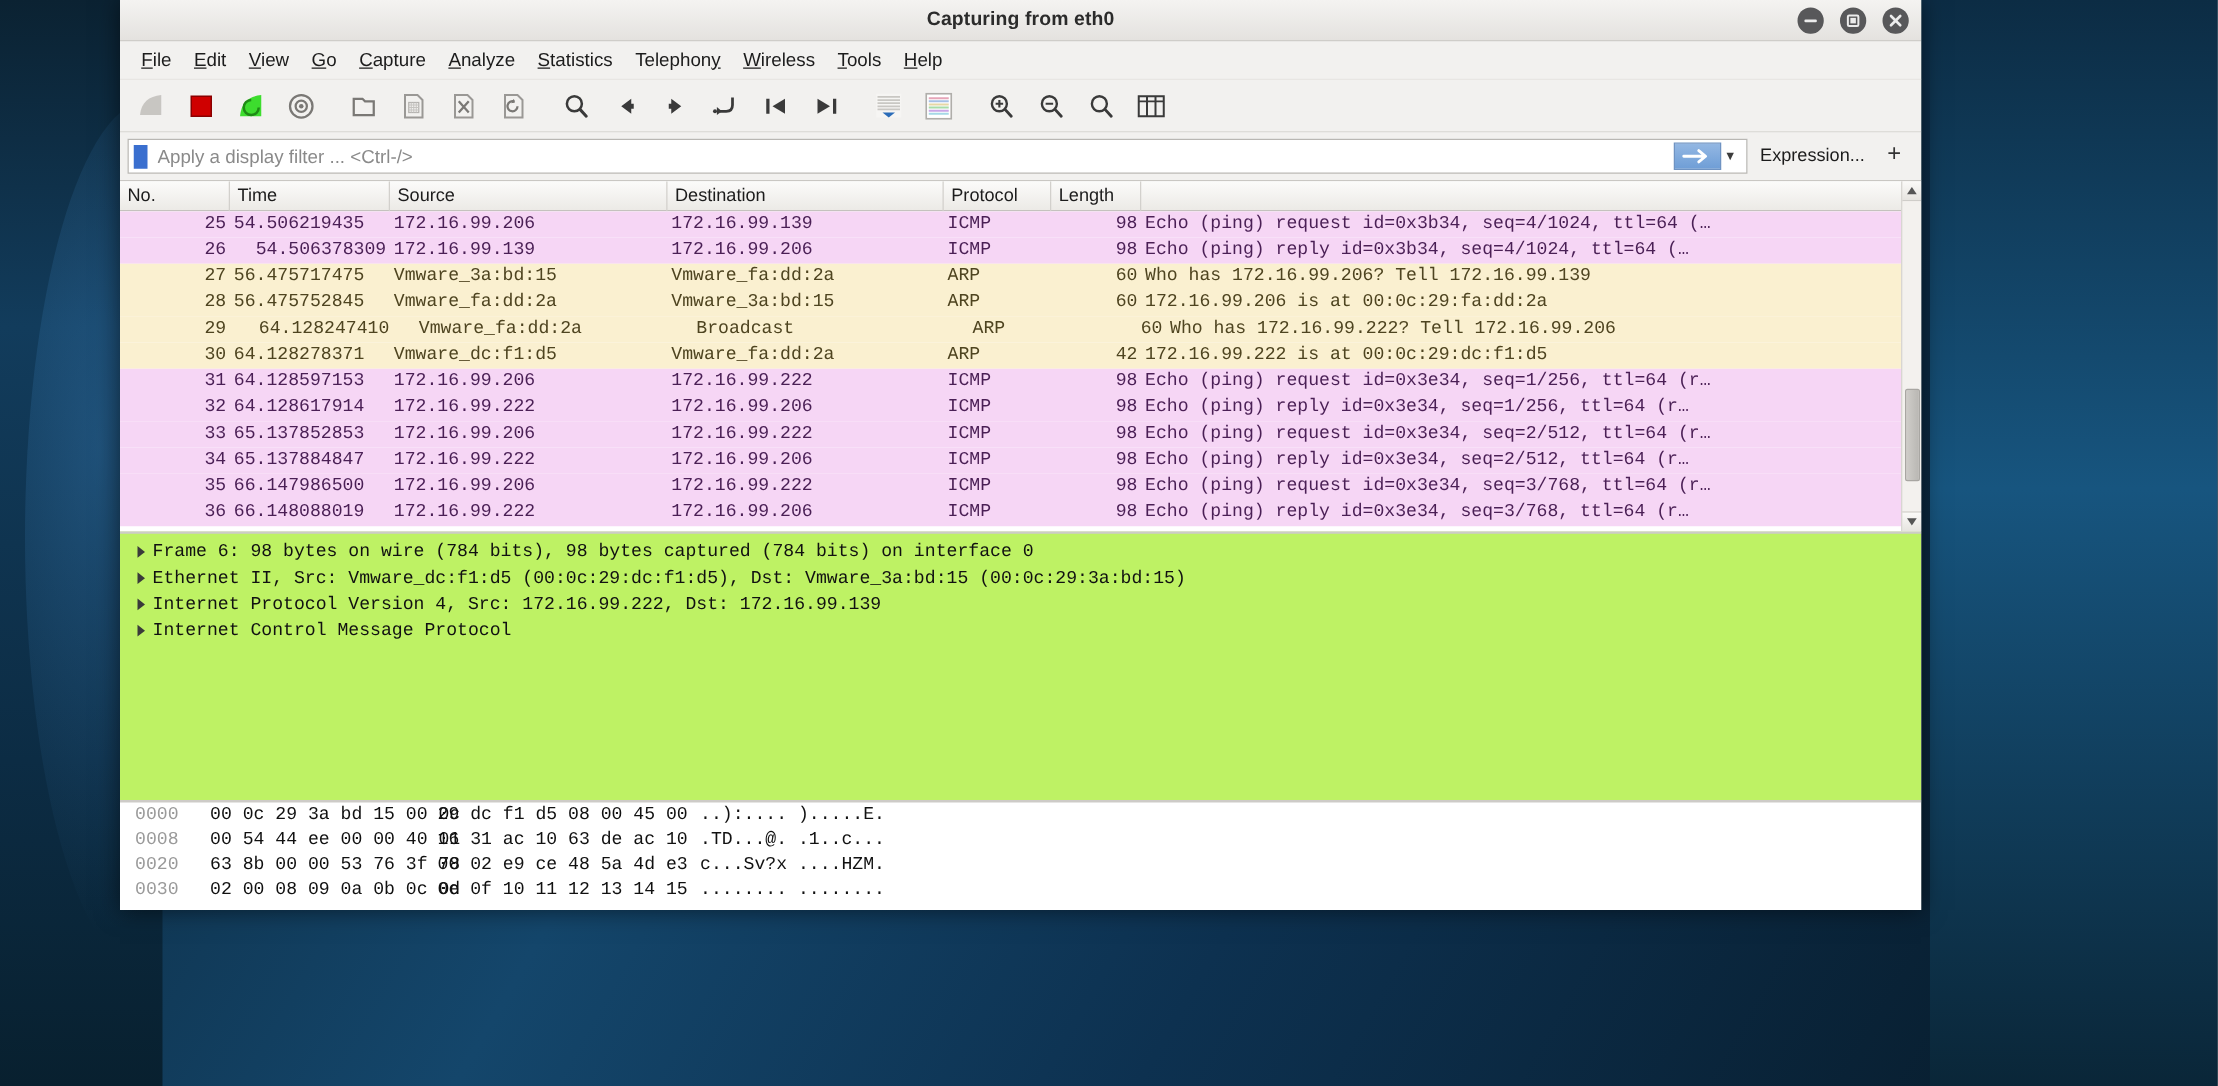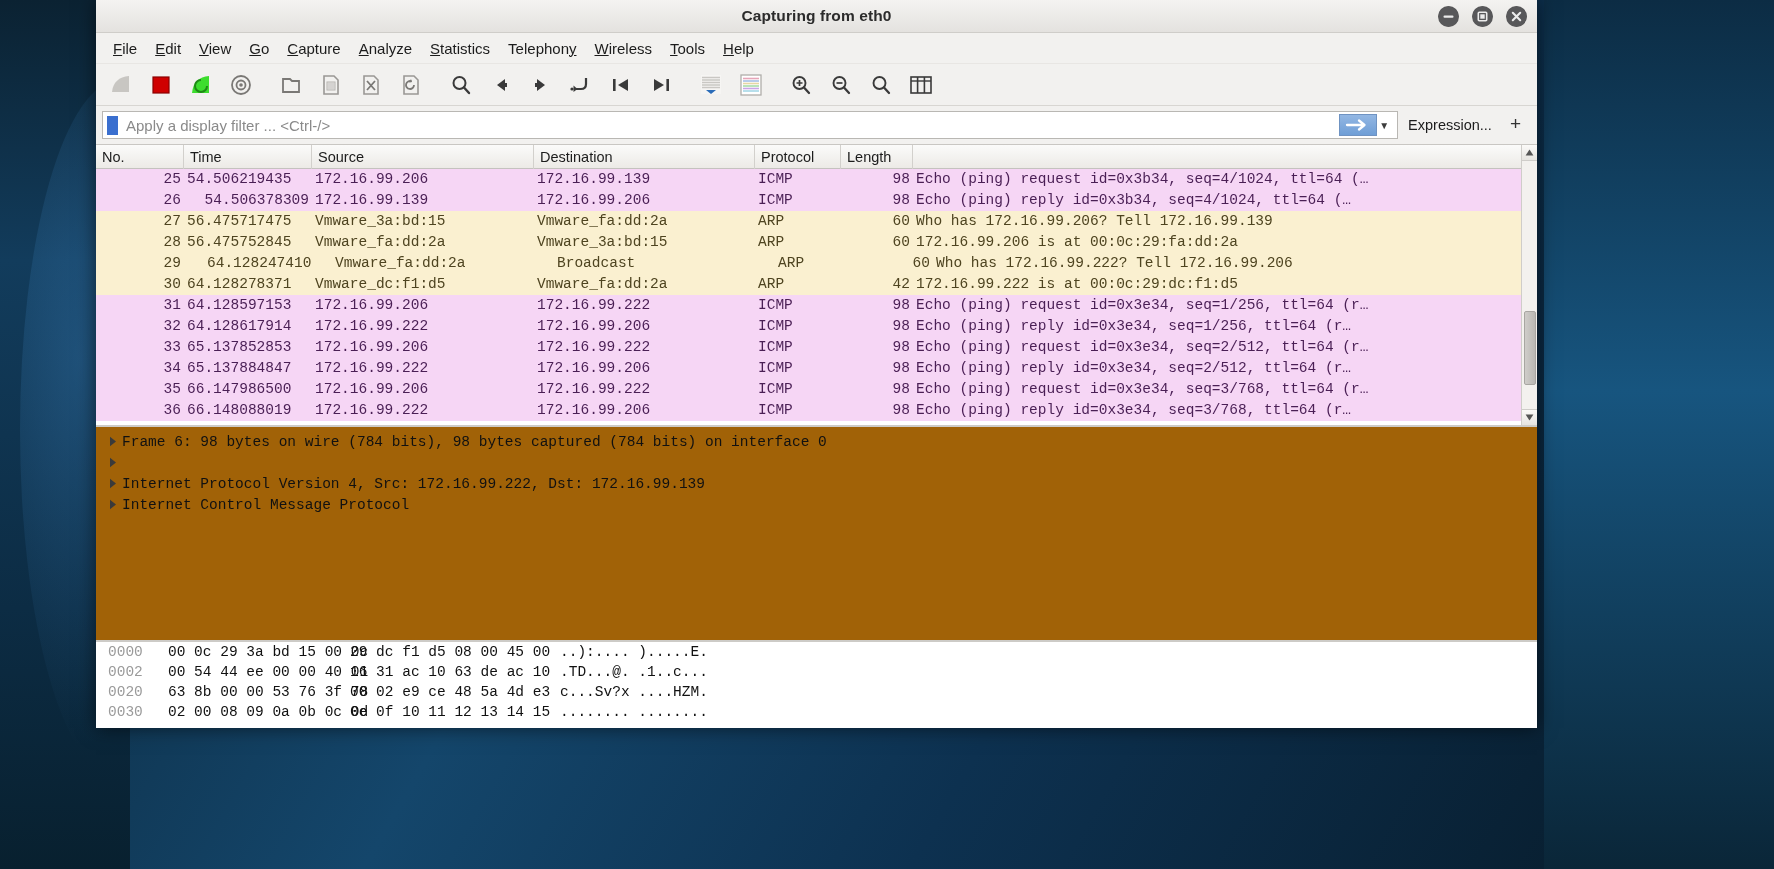--- a/index.html
+++ b/index.html
@@ -177,21 +177,21 @@
   .vs-track { flex: 1 1 auto; width: 16px; background: #f3f1ee; position: relative; }
   .vs-thumb {
     position: absolute; left: 2px; width: 12px;
     background: linear-gradient(90deg,#cfcdc9,#b9b7b3);
     border: 1px solid #a8a6a2; border-radius: 2px; cursor: pointer;
   }
 
   
   .detail-wrap {
     flex: 1 1 auto; min-height: 0;
-    background: #a16207; border-top: 2px solid #cdcbc7;
+    background: #bef264; border-top: 2px solid #cdcbc7;
     display: flex;
     overflow: hidden;
   }
   .detail-inner { flex: 1 1 auto; padding: 4px 0 0 8px; overflow: hidden; }
   .dline {
     display: flex; align-items: center; height: 21px;
     font-family: "Liberation Mono", monospace; font-size: 14.5px; color: #111;
     white-space: nowrap;
   }
   .dtri {
@@ -562,20 +562,21 @@
             </svg>
           </div>
           <div>Frame 6: 98 bytes on wire (784 bits), 98 bytes captured (784 bits) on interface 0</div>
         </div>
         <div class="dline">
           <div class="dtri">
             <svg width="8" height="11" viewBox="0 0 8 11">
               <path d="M1 0.8 L7 5.5 L1 10.2 Z" fill="#3a3a3a"></path>
             </svg>
           </div>
+          <div>Ethernet II, Src: Vmware_dc:f1:d5 (00:0c:29:dc:f1:d5), Dst: Vmware_3a:bd:15 (00:0c:29:3a:bd:15)</div>
         </div>
         <div class="dline">
           <div class="dtri">
             <svg width="8" height="11" viewBox="0 0 8 11">
               <path d="M1 0.8 L7 5.5 L1 10.2 Z" fill="#3a3a3a"></path>
             </svg>
           </div>
           <div>Internet Protocol Version 4, Src: 172.16.99.222, Dst: 172.16.99.139</div>
         </div>
         <div class="dline">
@@ -591,21 +592,21 @@
 
   <div class="bytes-wrap">
     <div id="bytes-rows">
         <div class="bline">
           <div class="b-off">0000</div>
           <div class="b-hex1">00 0c 29 3a bd 15 00 0c</div>
           <div class="b-hex2">29 dc f1 d5 08 00 45 00</div>
           <div class="b-asc">..):.... ).....E.</div>
         </div>
         <div class="bline">
-          <div class="b-off">0002</div>
+          <div class="b-off">0008</div>
           <div class="b-hex1">00 54 44 ee 00 00 40 01</div>
           <div class="b-hex2">16 31 ac 10 63 de ac 10</div>
           <div class="b-asc">.TD...@. .1..c...</div>
         </div>
         <div class="bline">
           <div class="b-off">0020</div>
           <div class="b-hex1">63 8b 00 00 53 76 3f 78</div>
           <div class="b-hex2">00 02 e9 ce 48 5a 4d e3</div>
           <div class="b-asc">c...Sv?x ....HZM.</div>
         </div>

